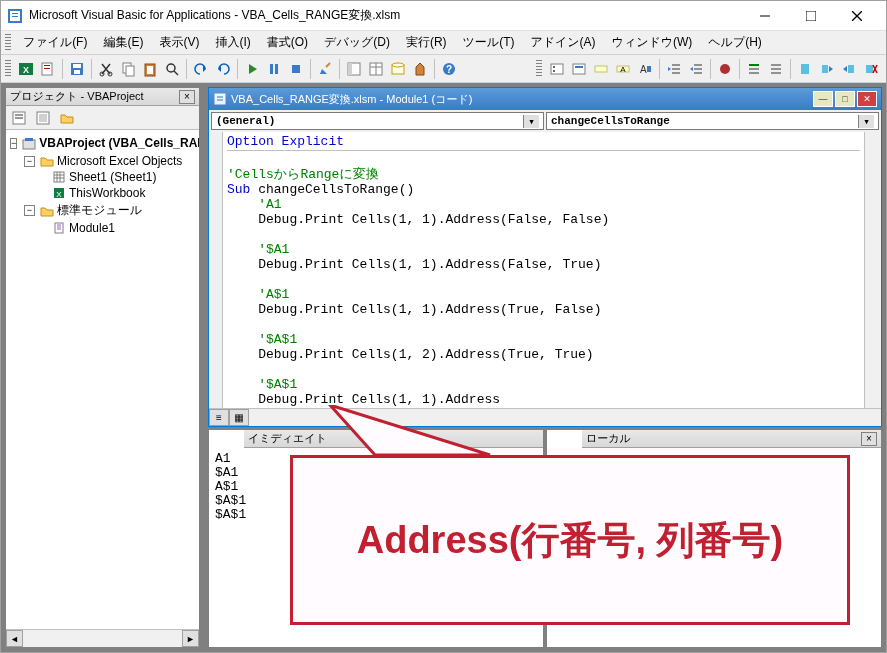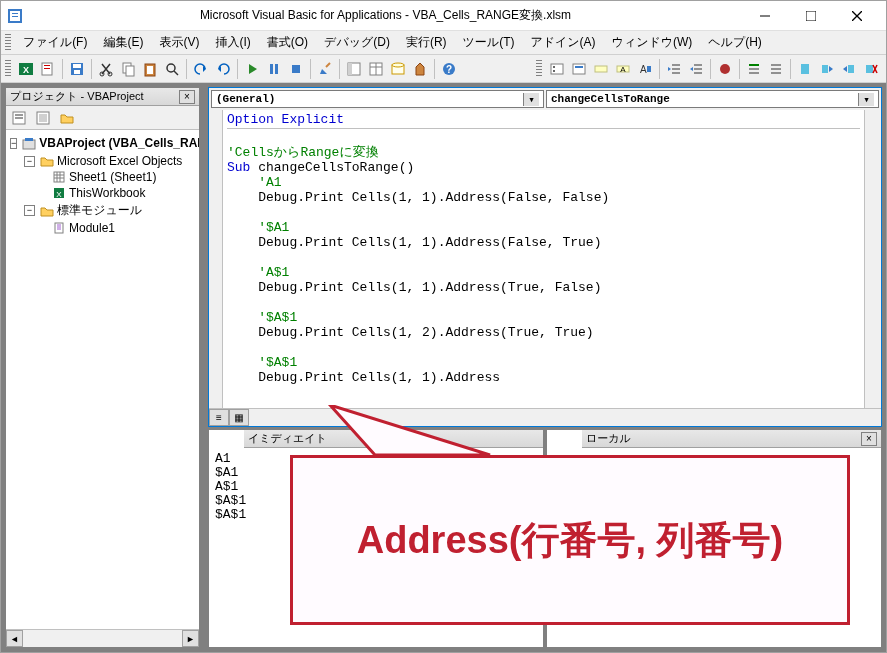--- a/index.html
+++ b/index.html
@@ -2,21 +2,21 @@
 <html><head>
 <meta charset="utf-8">
 <style>
 * { box-sizing: border-box; margin: 0; padding: 0; }
 body { font-family: "MS UI Gothic", "Meiryo", sans-serif; font-size: 12px; background: #f0f0f0; width: 887px; height: 653px; overflow: hidden; position: relative; }
 
 
 .main-window { width: 887px; height: 653px; background: #fff; border: 1px solid #a0a0a0; display: flex; flex-direction: column; }
 
 
-.titlebar { height: 30px; background: #fff; display: flex; align-items: center; padding: 0 6px; border-bottom: 1px solid #e0e0e0; text-align: center; }
+.titlebar { height: 30px; background: #fff; display: flex; align-items: center; padding: 0 6px; border-bottom: 1px solid #e0e0e0; }
 .titlebar-icon { width: 16px; height: 16px; margin-right: 6px; }
 .titlebar-text { flex: 1; font-size: 12px; color: #000; }
 .titlebar-buttons { display: flex; gap: 0; }
 .titlebar-btn { width: 46px; height: 28px; display: flex; align-items: center; justify-content: center; background: transparent; border: none; }
 
 
 .menubar { height: 24px; background: #f0f0f0; display: flex; align-items: center; padding: 0 4px; border-bottom: 1px solid #d0d0d0; }
 .menu-grip { width: 6px; height: 18px; background: repeating-linear-gradient(to bottom, #808080 0 1px, transparent 1px 3px); margin-right: 4px; }
 .menu-item { padding: 21px 8px; cursor: default; }
 
@@ -445,20 +445,35 @@
       <div class="project-scroll">
         <div class="scroll-arrow">◄</div>
         <div class="scroll-track"></div>
         <div class="scroll-arrow">►</div>
       </div>
     </div>
 
     <div class="mdi-area">
 
       <div class="code-window">
+        <div class="code-titlebar">
+          <span style="margin-right:4px;">
+            <svg width="14" height="14">
+                <rect x="2" y="2" width="10" height="10" fill="#fff" stroke="#fff" opacity="0.9"></rect>
+                <line x1="4" y1="5" x2="10" y2="5" stroke="#3a7bc8"></line>
+                <line x1="4" y1="8" x2="10" y2="8" stroke="#3a7bc8"></line>
+              </svg>
+          </span>
+          <span class="code-titlebar-text">VBA_Cells_RANGE変換.xlsm - Module1 (コード)</span>
+          <div class="code-win-btns">
+            <div class="code-win-btn min">—</div>
+            <div class="code-win-btn max">□</div>
+            <div class="code-win-btn close">✕</div>
+          </div>
+        </div>
         <div class="code-dropdowns">
           <div class="code-dd">
             <span style="flex:1">(General)</span>
             <span class="code-dd-arrow">▾</span>
           </div>
           <div class="code-dd">
             <span style="flex:1">changeCellsToRange</span>
             <span class="code-dd-arrow">▾</span>
           </div>
         </div>

